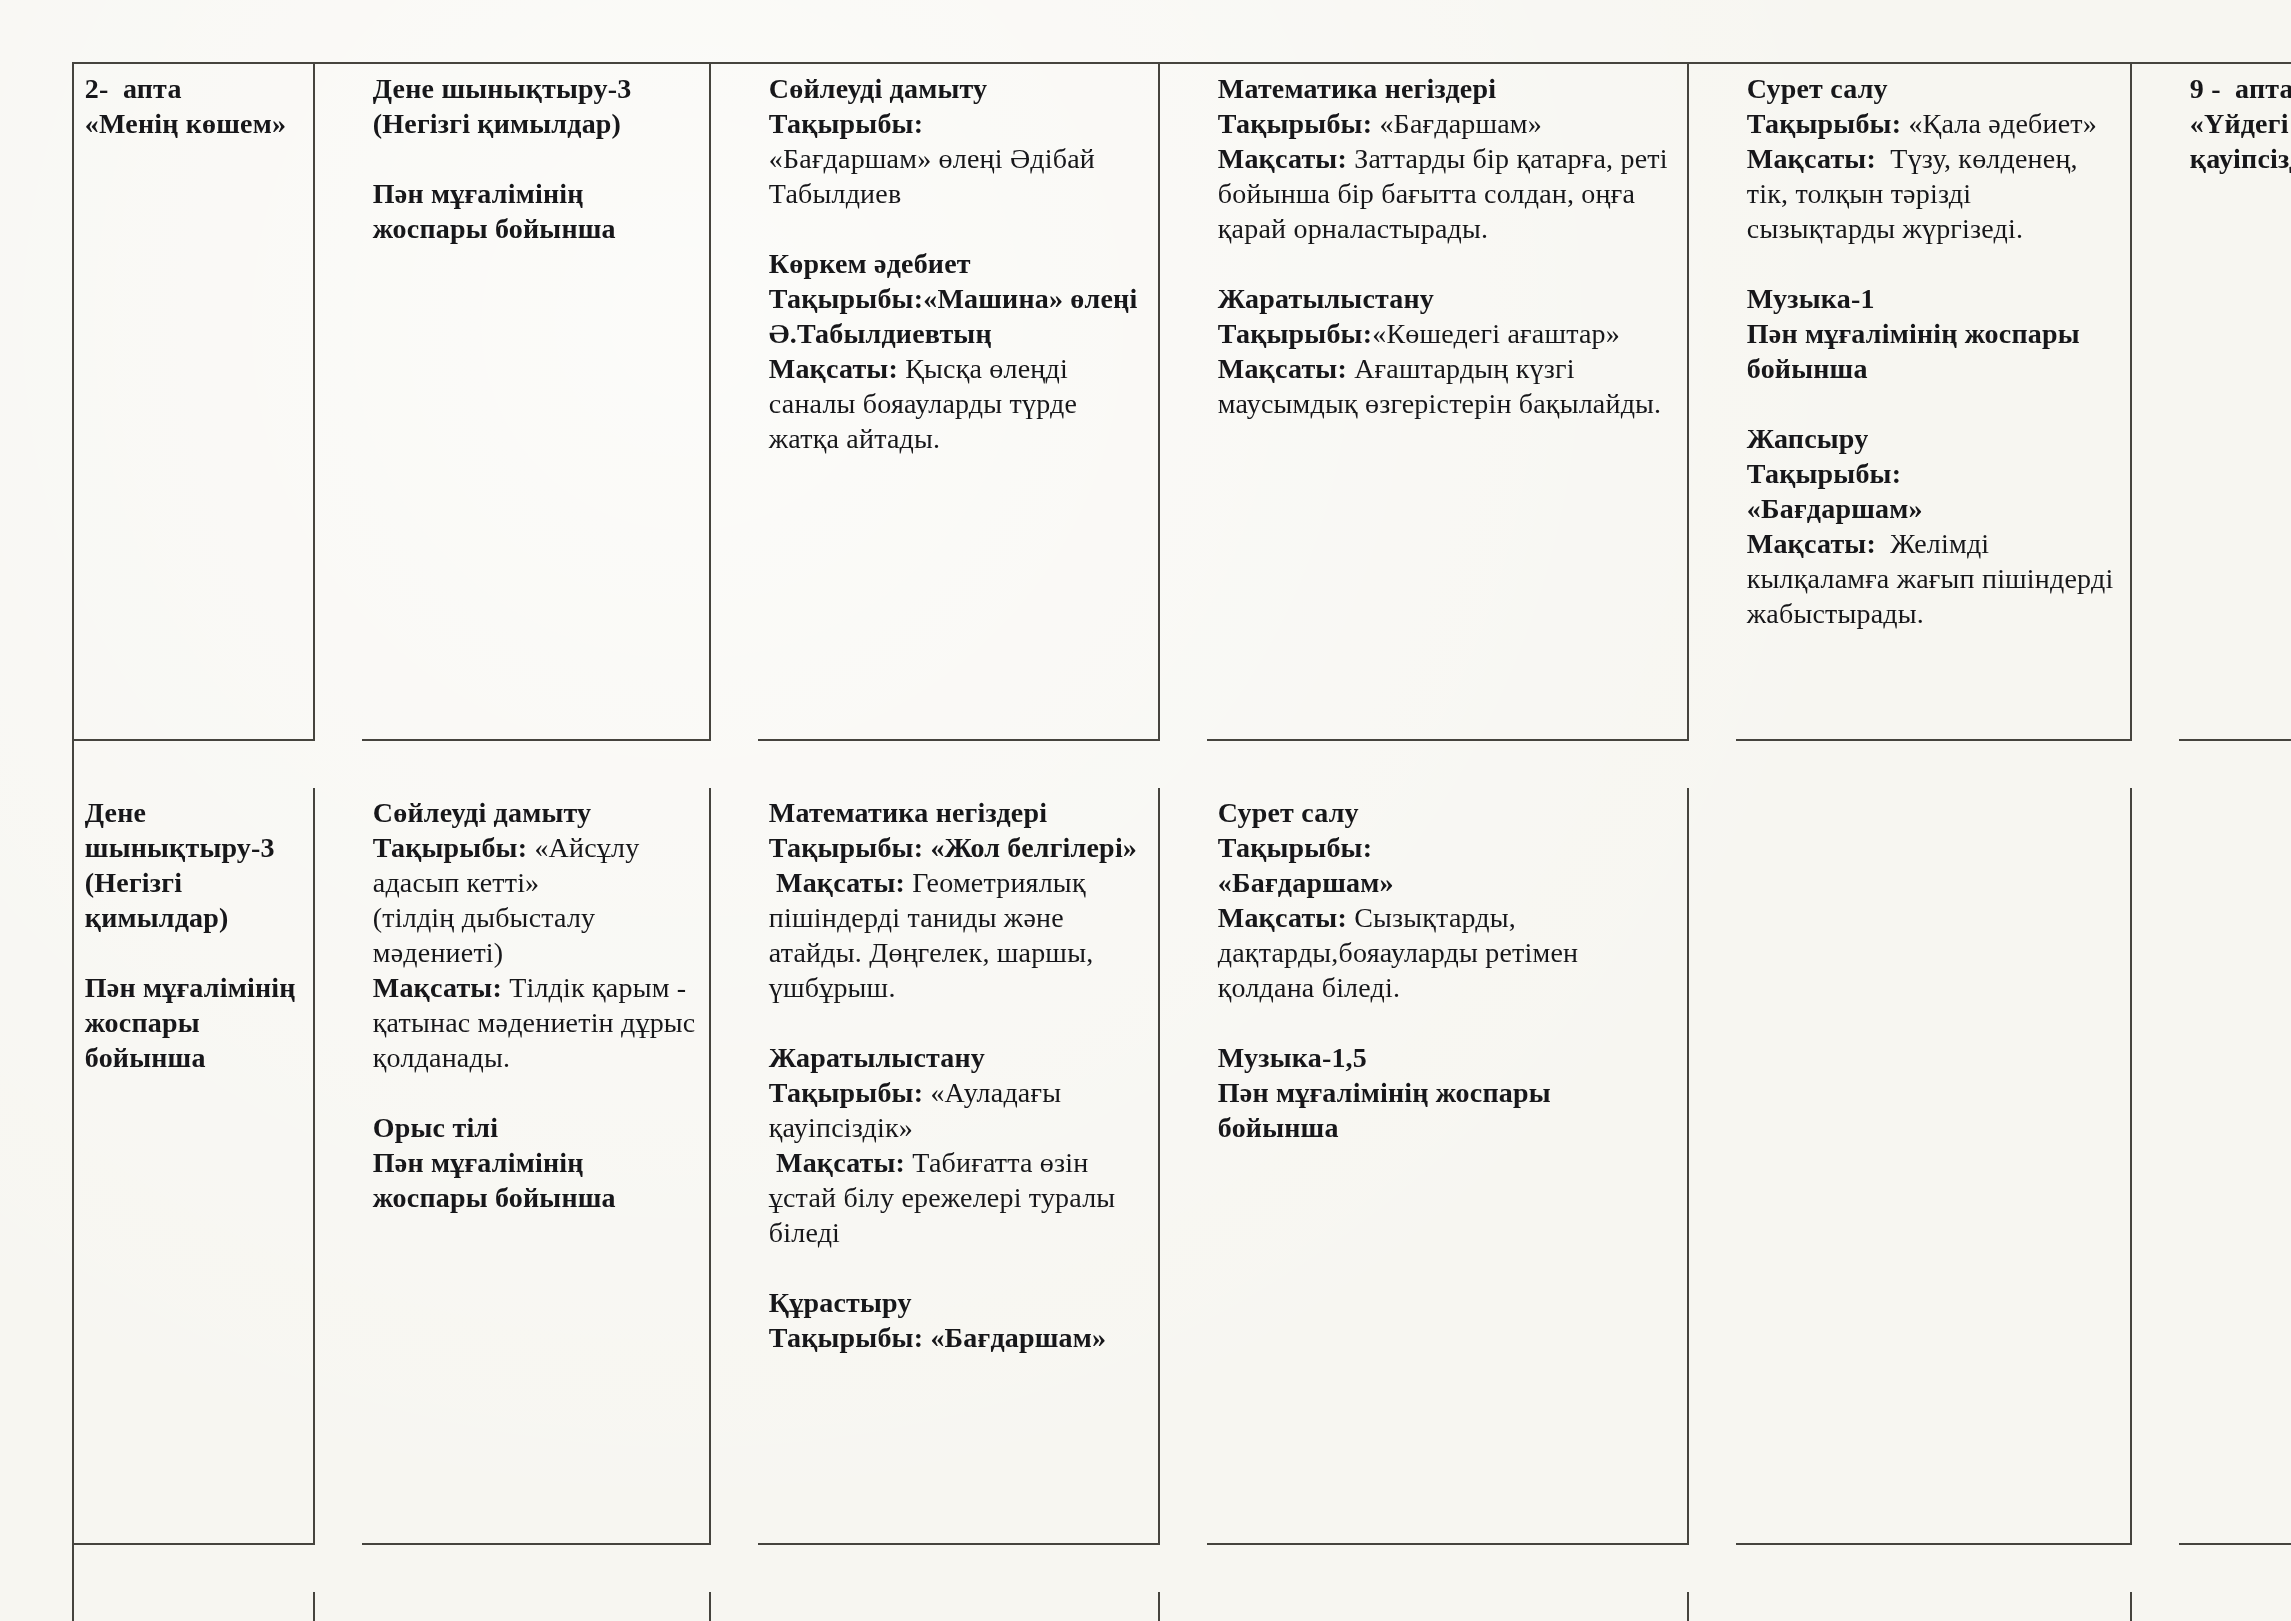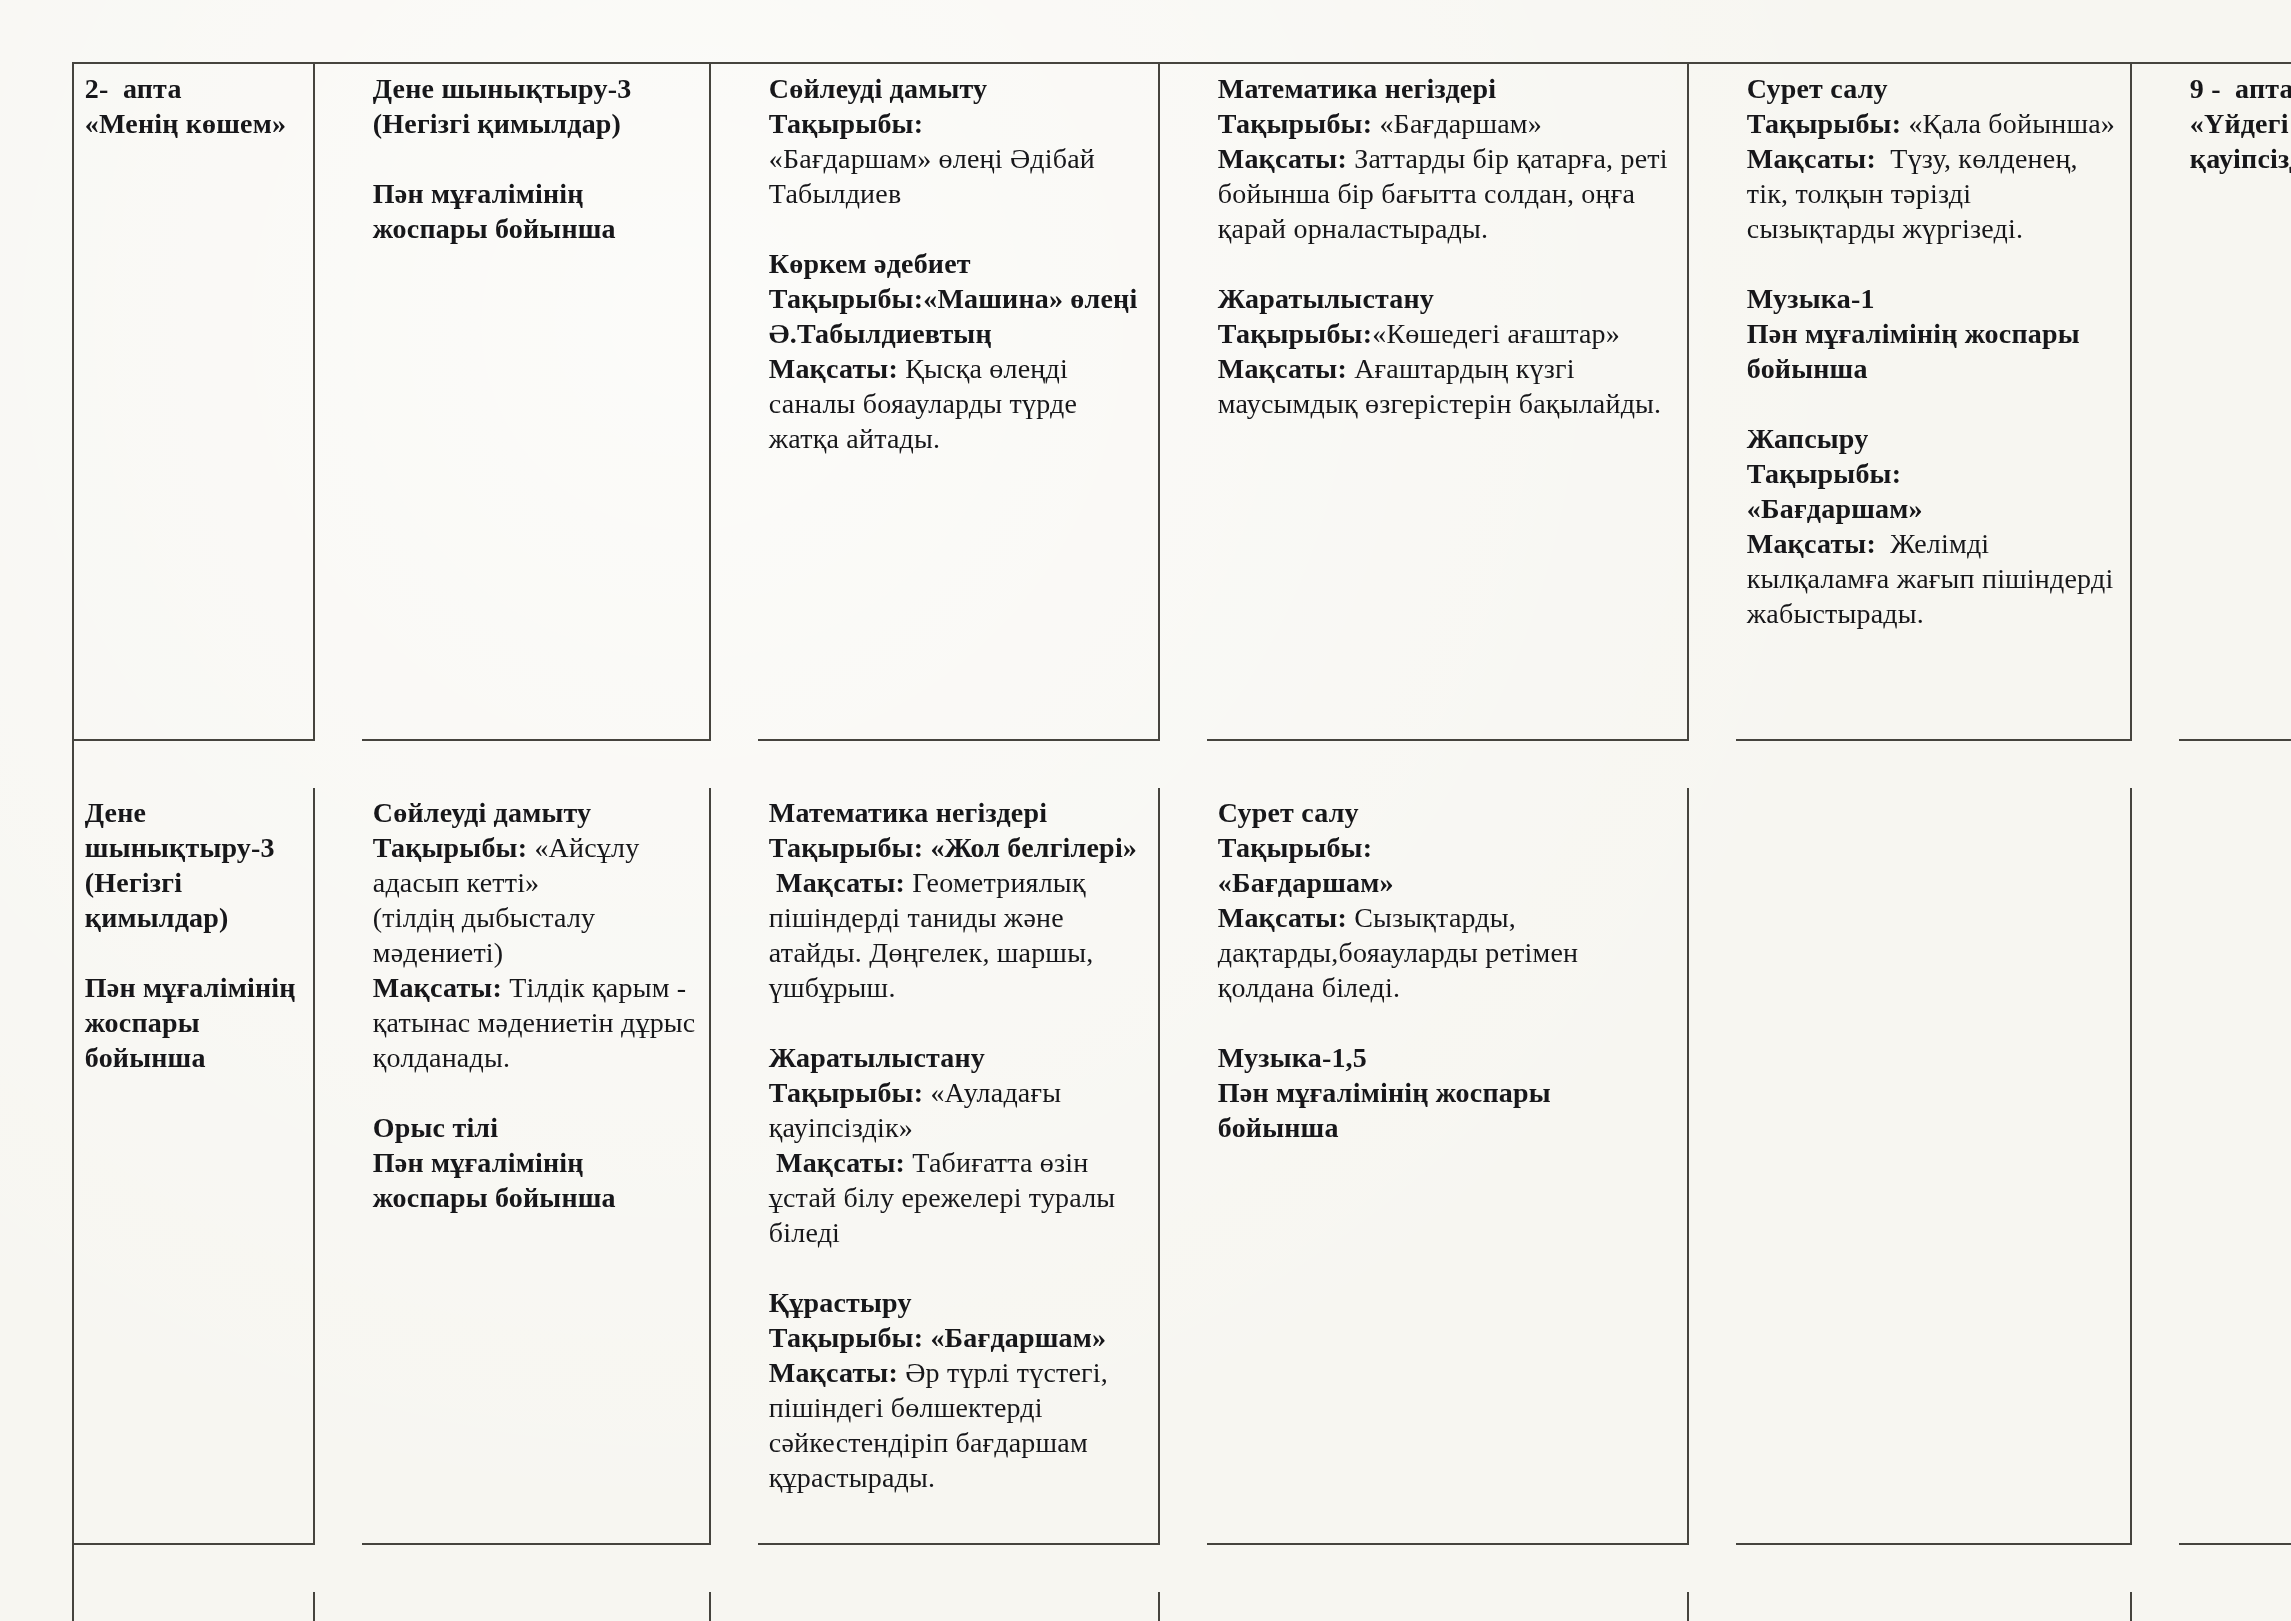--- a/index.html
+++ b/index.html
@@ -72,21 +72,21 @@
       <div class="cell">
         <div class="para"><span class="b">Математика негіздері</span></div>
         <div class="para"><span class="b">Тақырыбы:</span><span> «Бағдаршам»</span></div>
         <div class="para"><span class="b">Мақсаты:</span><span> Заттарды бір қатарға, реті бойынша бір бағытта солдан, оңға қарай орналастырады.</span></div>
         <div class="para gap"><span class="b">Жаратылыстану</span></div>
         <div class="para"><span class="b">Тақырыбы:</span><span>«Көшедегі ағаштар»</span></div>
         <div class="para"><span class="b">Мақсаты:</span><span> Ағаштардың күзгі маусымдық өзгерістерін бақылайды.</span></div>
       </div>
       <div class="cell">
         <div class="para"><span class="b">Сурет салу</span></div>
-        <div class="para"><span class="b">Тақырыбы:</span><span> «Қала бойынша»</span></div>
+        <div class="para"><span class="b">Тақырыбы:</span><span> «Қала әдебиет»</span></div>
         <div class="para"><span class="b">Мақсаты:</span><span>  Түзу, көлденең, тік, толқын тәрізді сызықтарды жүргізеді.</span></div>
         <div class="para gap"><span class="b">Музыка-1</span></div>
         <div class="para"><span class="b">Пән мұғалімінің жоспары бойынша</span></div>
         <div class="para gap"><span class="b">Жапсыру</span></div>
         <div class="para"><span class="b">Тақырыбы:</span></div>
         <div class="para"><span class="b">«Бағдаршам»</span></div>
         <div class="para"><span class="b">Мақсаты:</span><span>  Желімді кылқаламға жағып пішіндерді жабыстырады.</span></div>
       </div>
       <div class="cell">
         <div class="para"><span class="b">9 -  апта</span></div>
@@ -106,21 +106,20 @@
       </div>
       <div class="cell">
         <div class="para"><span class="b">Математика негіздері</span></div>
         <div class="para"><span class="b">Тақырыбы:</span><span class="b"> «Жол белгілері»</span></div>
         <div class="para"><span class="b"> Мақсаты:</span><span> Геометриялық пішіндерді таниды және атайды. Дөңгелек, шаршы, үшбұрыш.</span></div>
         <div class="para gap"><span class="b">Жаратылыстану</span></div>
         <div class="para"><span class="b">Тақырыбы:</span><span> «Ауладағы қауіпсіздік»</span></div>
         <div class="para"><span class="b"> Мақсаты:</span><span> Табиғатта өзін ұстай білу ережелері туралы біледі</span></div>
         <div class="para gap"><span class="b">Құрастыру</span></div>
         <div class="para"><span class="b">Тақырыбы:</span><span class="b"> «Бағдаршам»</span></div>
-        <div class="para"><span class="b">Мақсаты:</span><span> Әр түрлі түстегі, пішіндегі бөлшектерді сәйкестендіріп бағдаршам құрастырады.</span></div>
       </div>
       <div class="cell">
         <div class="para"><span class="b">Сурет салу</span></div>
         <div class="para"><span class="b">Тақырыбы:</span></div>
         <div class="para"><span class="b">«Бағдаршам»</span></div>
         <div class="para"><span class="b">Мақсаты:</span><span> Сызықтарды, дақтарды,бояауларды ретімен қолдана біледі.</span></div>
         <div class="para gap"><span class="b">Музыка-1,5</span></div>
         <div class="para"><span class="b">Пән мұғалімінің жоспары бойынша</span></div>
       </div>
       <div class="cell"></div>

